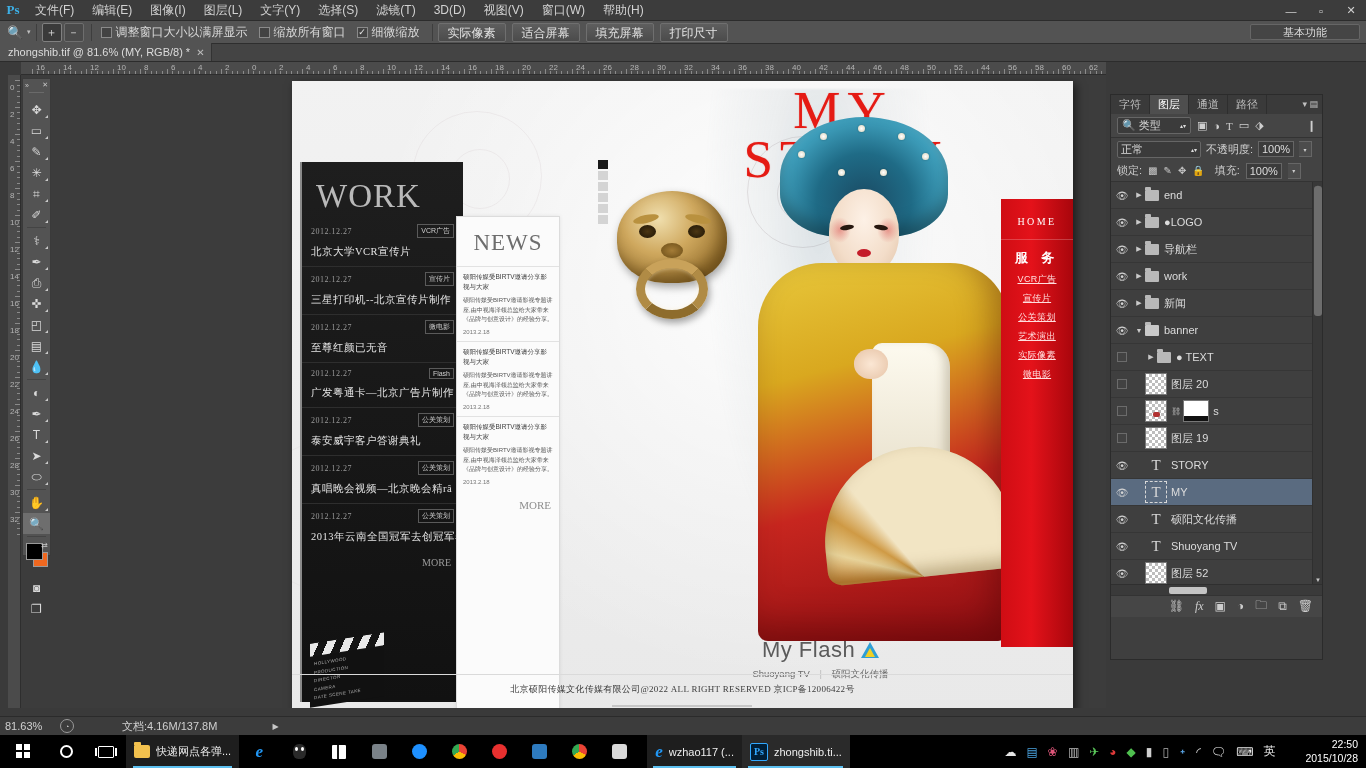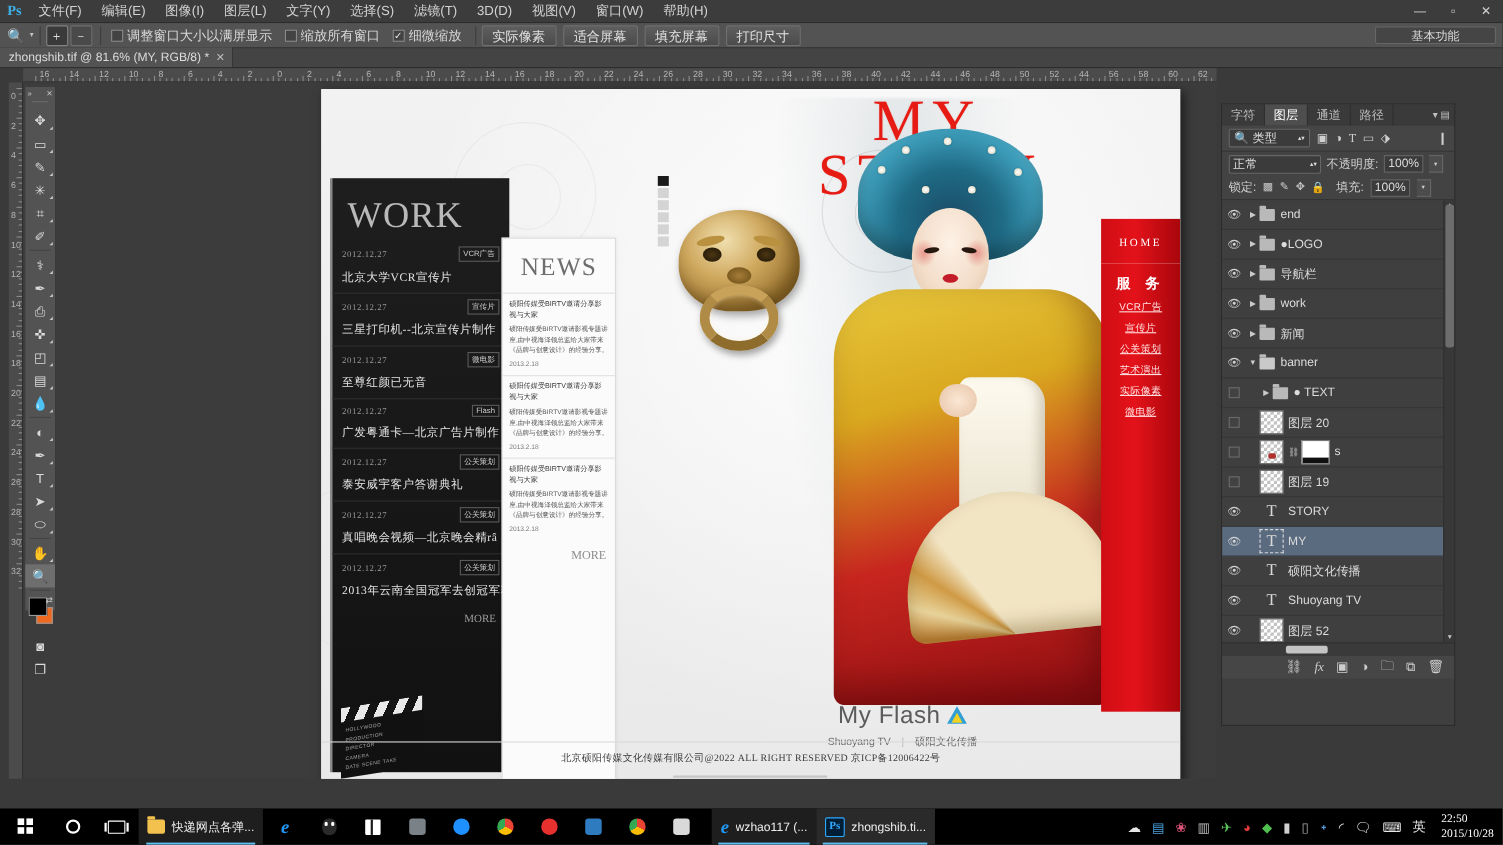--- a/index.html
+++ b/index.html
@@ -463,21 +463,21 @@
   .tb-icon-only { width: 40px; }
   .tb-app { padding: 0 8px; gap: 6px; min-width: 46px; }
   .tb-app.wide { background: #1e1e1e; }
   .tb-app.active { background: #2a2a2a; }
   .tb-app .underline {
     position: absolute; left: 6%; bottom: 0; width: 88%; height: 2px; background: #5dc0f0;
   }
   .tb-label { font-size: 11px; color: #eee; white-space: nowrap; max-width: 92px; overflow: hidden; text-overflow: ellipsis; }
   .tray { position: absolute; right: 0; top: 0; height: 33px; display: flex; align-items: center; gap: 10px; padding-right: 8px; }
   .tray-ico { font-size: 12px; color: #e6e6e6; }
-  .clock { font-size: 10.5px; color: #fff; text-align: left; line-height: 1.25; margin-left: 4px; font-family: Liberation Serif, serif; }
+  .clock { font-size: 10.5px; color: #fff; text-align: right; line-height: 1.25; margin-left: 20px; }
 
   .win-logo { width: 15px; height: 15px; position: relative; }
   .win-logo div { position: absolute; width: 6px; height: 6px; background: #fff; }
   .win-logo .a { left: 0; top: 0;} .win-logo .b { left: 8px; top: 0;}
   .win-logo .c { left: 0; top: 8px;} .win-logo .d { left: 8px; top: 8px;}
   .circ { width: 13px; height: 13px; border: 2px solid #fff; border-radius: 50%; }
   .taskview { width: 16px; height: 12px; border: 1.5px solid #fff; border-radius: 1px; position: relative; }
   .taskview::before { content:""; position:absolute; left:-4px; top:1px; width:2px; height:8px; background:#fff; }
   .taskview::after  { content:""; position:absolute; right:-4px; top:1px; width:2px; height:8px; background:#fff; }
   .folder-ico { width: 16px; height: 13px; background: #f2c14e; border-radius: 1px 2px 2px 2px; position: relative; }
@@ -1330,20 +1330,26 @@
       <span class="fbtn">⛓</span>
       <span class="fbtn" style="font-style:italic;">fx</span>
       <span class="fbtn">▣</span>
       <span class="fbtn">◑</span>
       <span class="fbtn">🗀</span>
       <span class="fbtn">⧉</span>
       <span class="fbtn">🗑</span>
     </div>
   </div>
 
+  <div class="statusbar">
+    <div class="sb-zoom">81.63%</div>
+    <div class="sb-icon">◔</div>
+    <div class="sb-doc">文档:4.16M/137.8M</div>
+    <div class="sb-arrow">▶</div>
+  </div>
 
   <div class="taskbar">
     <div class="tb-item tb-start">
       <span class="win-logo">
           <div class="a"></div>
           <div class="b"></div>
           <div class="c"></div>
           <div class="d"></div>
         </span>
     </div>

